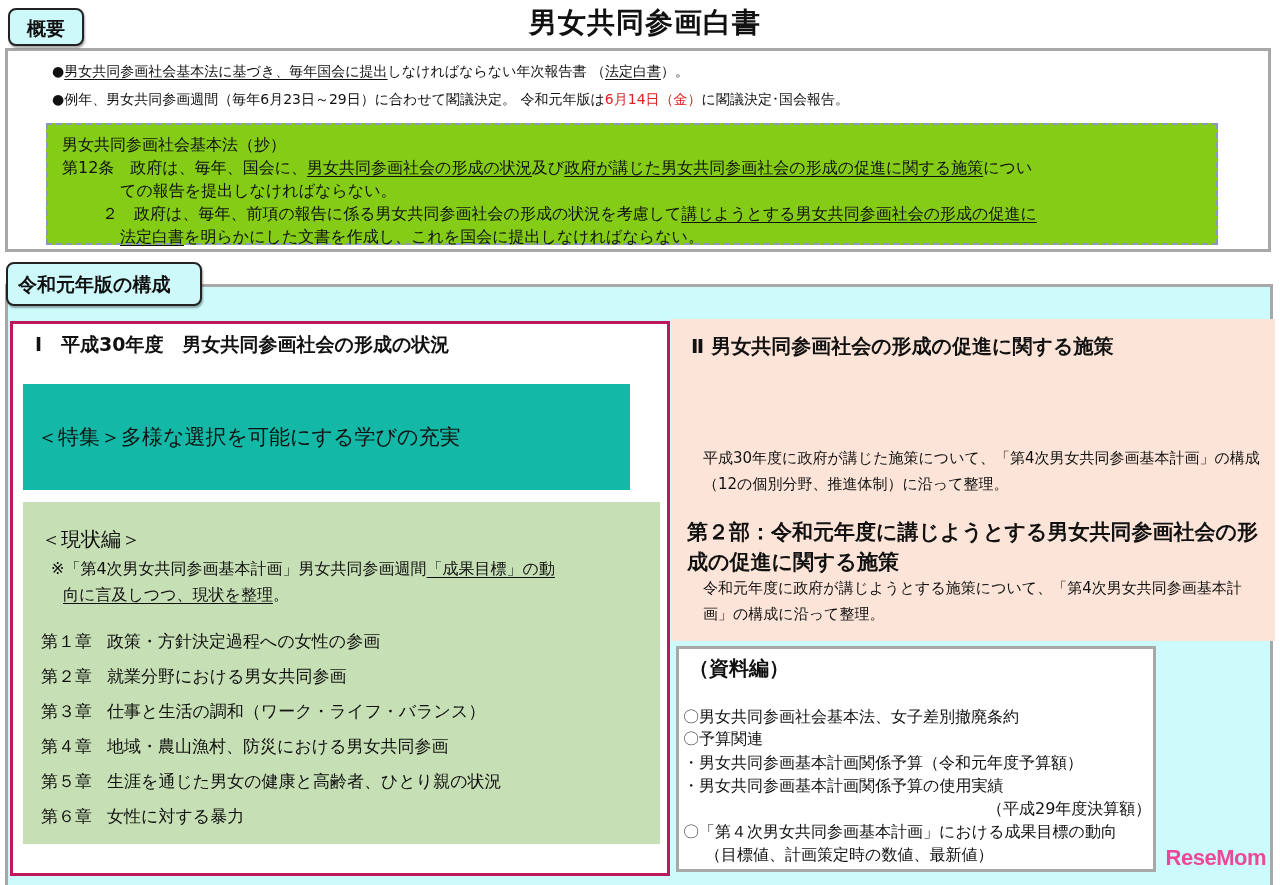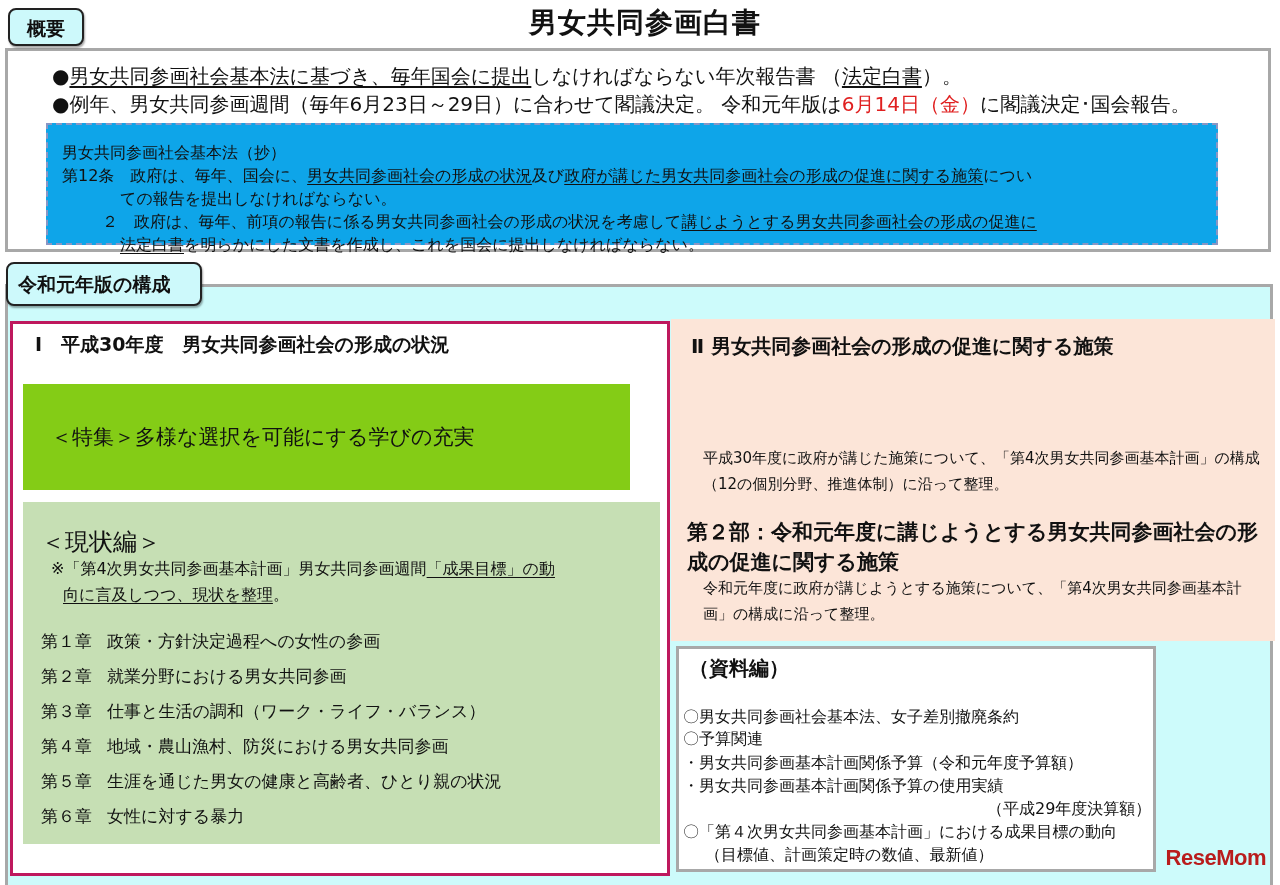--- a/index.html
+++ b/index.html
@@ -11,51 +11,51 @@
     font-weight: bold; font-size: 19px; padding: 4px 10px; z-index: 5;
     box-shadow: 1px 2px 2px rgba(0,0,0,0.35);
   }
   #overview-tab { left: 8px; top: 8px; width: 76px; height: 38px; text-align: center; line-height: 28px; }
   #title { position: absolute; left: 0; width: 1290px; top: 4px; text-align: center; font-size: 28px; font-weight: bold; letter-spacing: 1px; }
 
   #overview-box {
     position: absolute; left: 5px; top: 48px; width: 1266px; height: 204px;
     border: 3px solid #a8a8a8; background: #fff;
   }
-  .bullet-line { position: absolute; left: 48px; font-size: 20px; white-space: nowrap; }
+  .bullet-line { position: absolute; left: 48px; font-size: 14px; white-space: nowrap; }
   .u { text-decoration: underline; text-underline-offset: 3px; }
   .red { color: #e02020; }
 
   #law-box {
     position: absolute; left: 38px; top: 72px; width: 1172px; height: 122px;
-    background: #0ea5e9; border: 2px dashed #8a96c4; padding: 16px 14px;
+    background: #84cc16; border: 2px dashed #8a96c4; padding: 8px 14px;
     font-size: 16px; line-height: 23px;
   }
   #law-box .row { white-space: nowrap; }
 
   #structure-tab { left: 6px; top: 262px; width: 196px; height: 44px; line-height: 32px; }
   #structure-box {
     position: absolute; left: 5px; top: 284px; width: 1268px; height: 601px;
     border: 3px solid #a8a8a8; border-bottom: none; background: #cdfbfb;
   }
 
   #part1 {
     position: absolute; left: 10px; top: 321px; width: 660px; height: 555px;
     background: #fff; border: 3px solid #be185d;
   }
   #part1-title { position: absolute; left: 22px; top: 8px; font-size: 19px; font-weight: bold; white-space: nowrap; }
   #feature-box {
     position: absolute; left: 10px; top: 60px; width: 607px; height: 106px;
-    background: #84cc16; font-size: 21px; padding-left: 28px; line-height: 106px;
+    background: #14b8a6; font-size: 21px; padding-left: 14px; line-height: 106px;
   }
   #status-box {
     position: absolute; left: 10px; top: 178px; width: 637px; height: 342px;
     background: #c6dfb4;
   }
-  #status-title { position: absolute; left: 18px; top: 24px; font-size: 24px; }
+  #status-title { position: absolute; left: 18px; top: 24px; font-size: 20px; }
   #status-note { position: absolute; left: 40px; top: 54px; font-size: 16px; line-height: 26px; }
   .chapter { position: absolute; left: 18px; font-size: 17px; white-space: nowrap; }
   .chapter .num { display: inline-block; width: 66px; }
 
   #part2 {
     position: absolute; left: 671px; top: 319px; width: 604px; height: 322px;
     background: #fce5d8;
   }
   #part2-title { position: absolute; left: 20px; top: 14px; font-size: 20px; font-weight: bold; white-space: nowrap; }
   .part-head { position: absolute; left: 16px; font-size: 21px; font-weight: bold; line-height: 30px; width: 580px; }
@@ -63,21 +63,21 @@
 
   #appendix {
     position: absolute; left: 676px; top: 646px; width: 480px; height: 226px;
     background: #fff; border: 3px solid #a8a8a8;
   }
   #appendix-title { position: absolute; left: 10px; top: 6px; font-size: 20px; font-weight: bold; }
   .app-line { position: absolute; left: 4px; font-size: 16px; white-space: nowrap; }
 
   #watermark {
     position: absolute; right: 14px; bottom: 14px; font-size: 22px; font-weight: bold;
-    color: #b91c1c; font-family: "Liberation Sans", sans-serif; letter-spacing: -0.5px;
+    color: #ec4899; font-family: "Liberation Sans", sans-serif; letter-spacing: -0.5px;
   }
 </style>
 </head>
 <body>
 
 <div id="overview-tab" class="tab-label">概要</div>
 <div id="title">男女共同参画白書</div>
 
 <div id="overview-box">
   <div class="bullet-line" style="top:12px; left:44px;">

